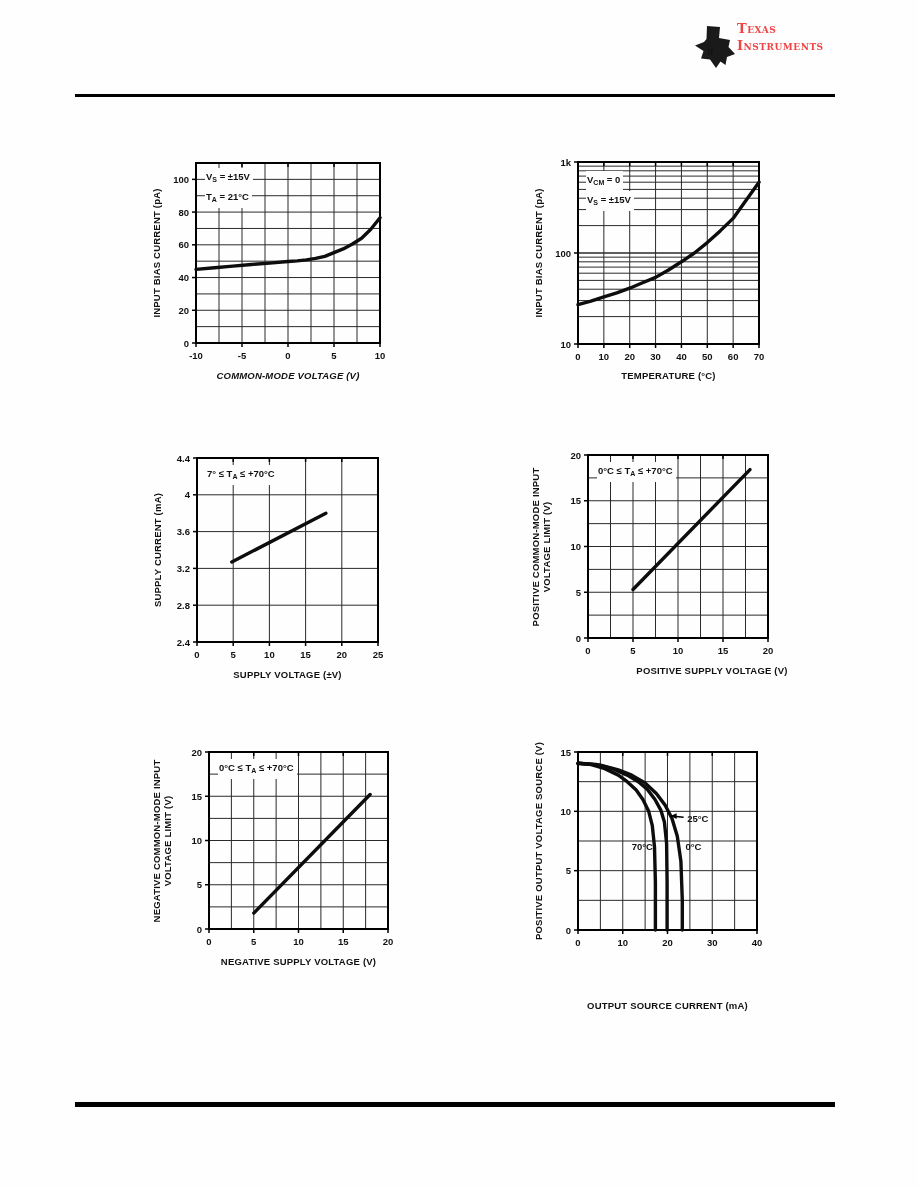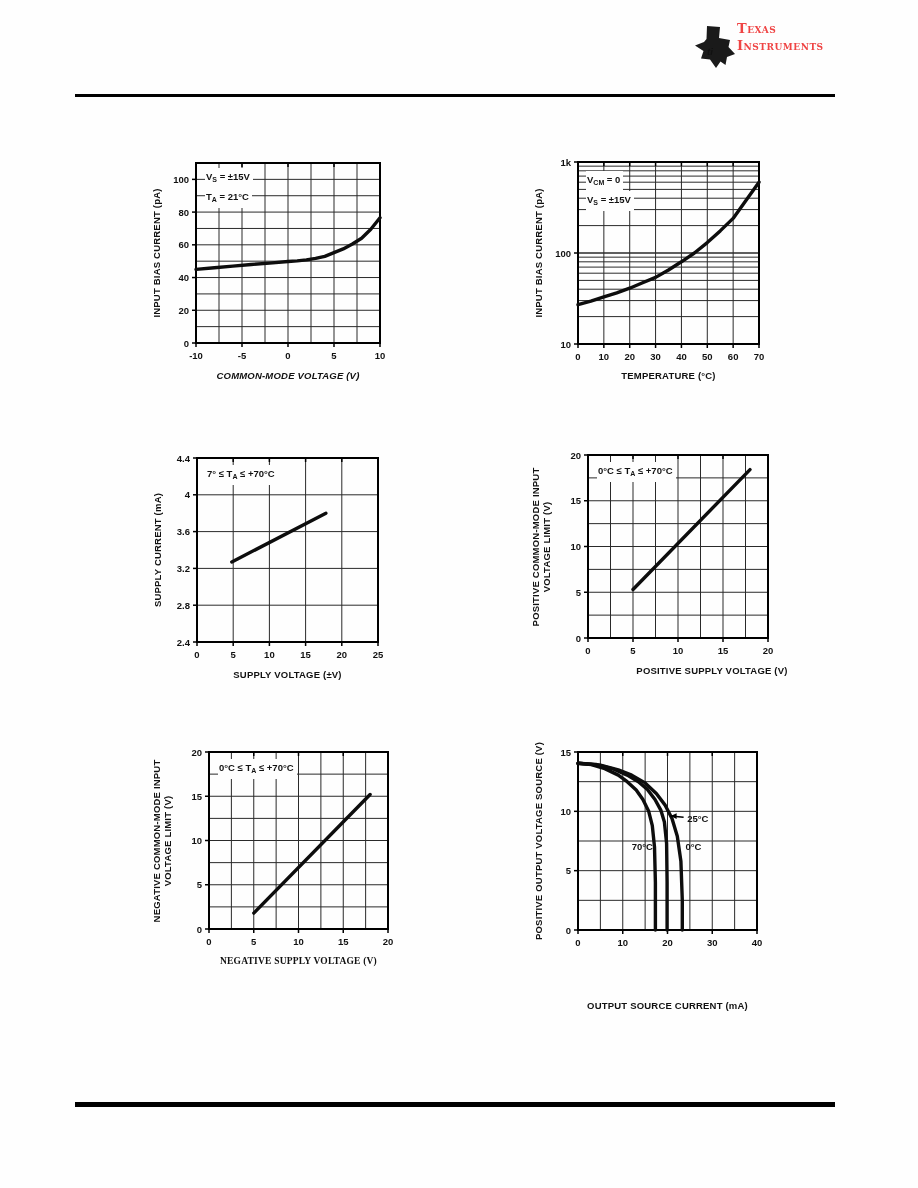--- a/index.html
+++ b/index.html
@@ -321,21 +321,21 @@
             <text x="-7" y="136.25" text-anchor="end">5</text>
             <line x1="-4" y1="88.5" x2="0" y2="88.5" stroke="#000000" stroke-width="1.5"></line>
             <text x="-7" y="92" text-anchor="end">10</text>
             <line x1="-4" y1="44.25" x2="0" y2="44.25" stroke="#000000" stroke-width="1.5"></line>
             <text x="-7" y="47.75" text-anchor="end">15</text>
             <line x1="-4" y1="0" x2="0" y2="0" stroke="#000000" stroke-width="1.5"></line>
             <text x="-7" y="3.5" text-anchor="end">20</text>
             <polyline points="44.8,161.1 161.1,42.5" fill="none" stroke="#0d0d0d" stroke-width="3.4" stroke-linejoin="round" stroke-linecap="round"></polyline>
           </g>
         </svg></div>
-      <div class="axis-title" style="left: 298.5px; top: 956px; transform: translateX(-50%); font-family: Liberation Serif, serif;">NEGATIVE SUPPLY VOLTAGE (V)</div>
+      <div class="axis-title" style="left: 298.5px; top: 956px; transform: translateX(-50%);">NEGATIVE SUPPLY VOLTAGE (V)</div>
       <div class="axis-title y-title" style="left: 162px; top: 840.5px; transform: translate(-50%, -50%) rotate(-90deg);">NEGATIVE COMMON-MODE INPUT
 VOLTAGE LIMIT (V)</div>
       <div class="ann" style="left: 218px; top: 759px;">
         <div class="line">
           <span>0°C ≤ T</span>
           <span class="sub">A</span>
           <span> ≤ +70°C</span>
         </div>
       </div>
       <div class="chart-abs" style="left: 542px; top: 736px;"><svg width="239" height="220">

